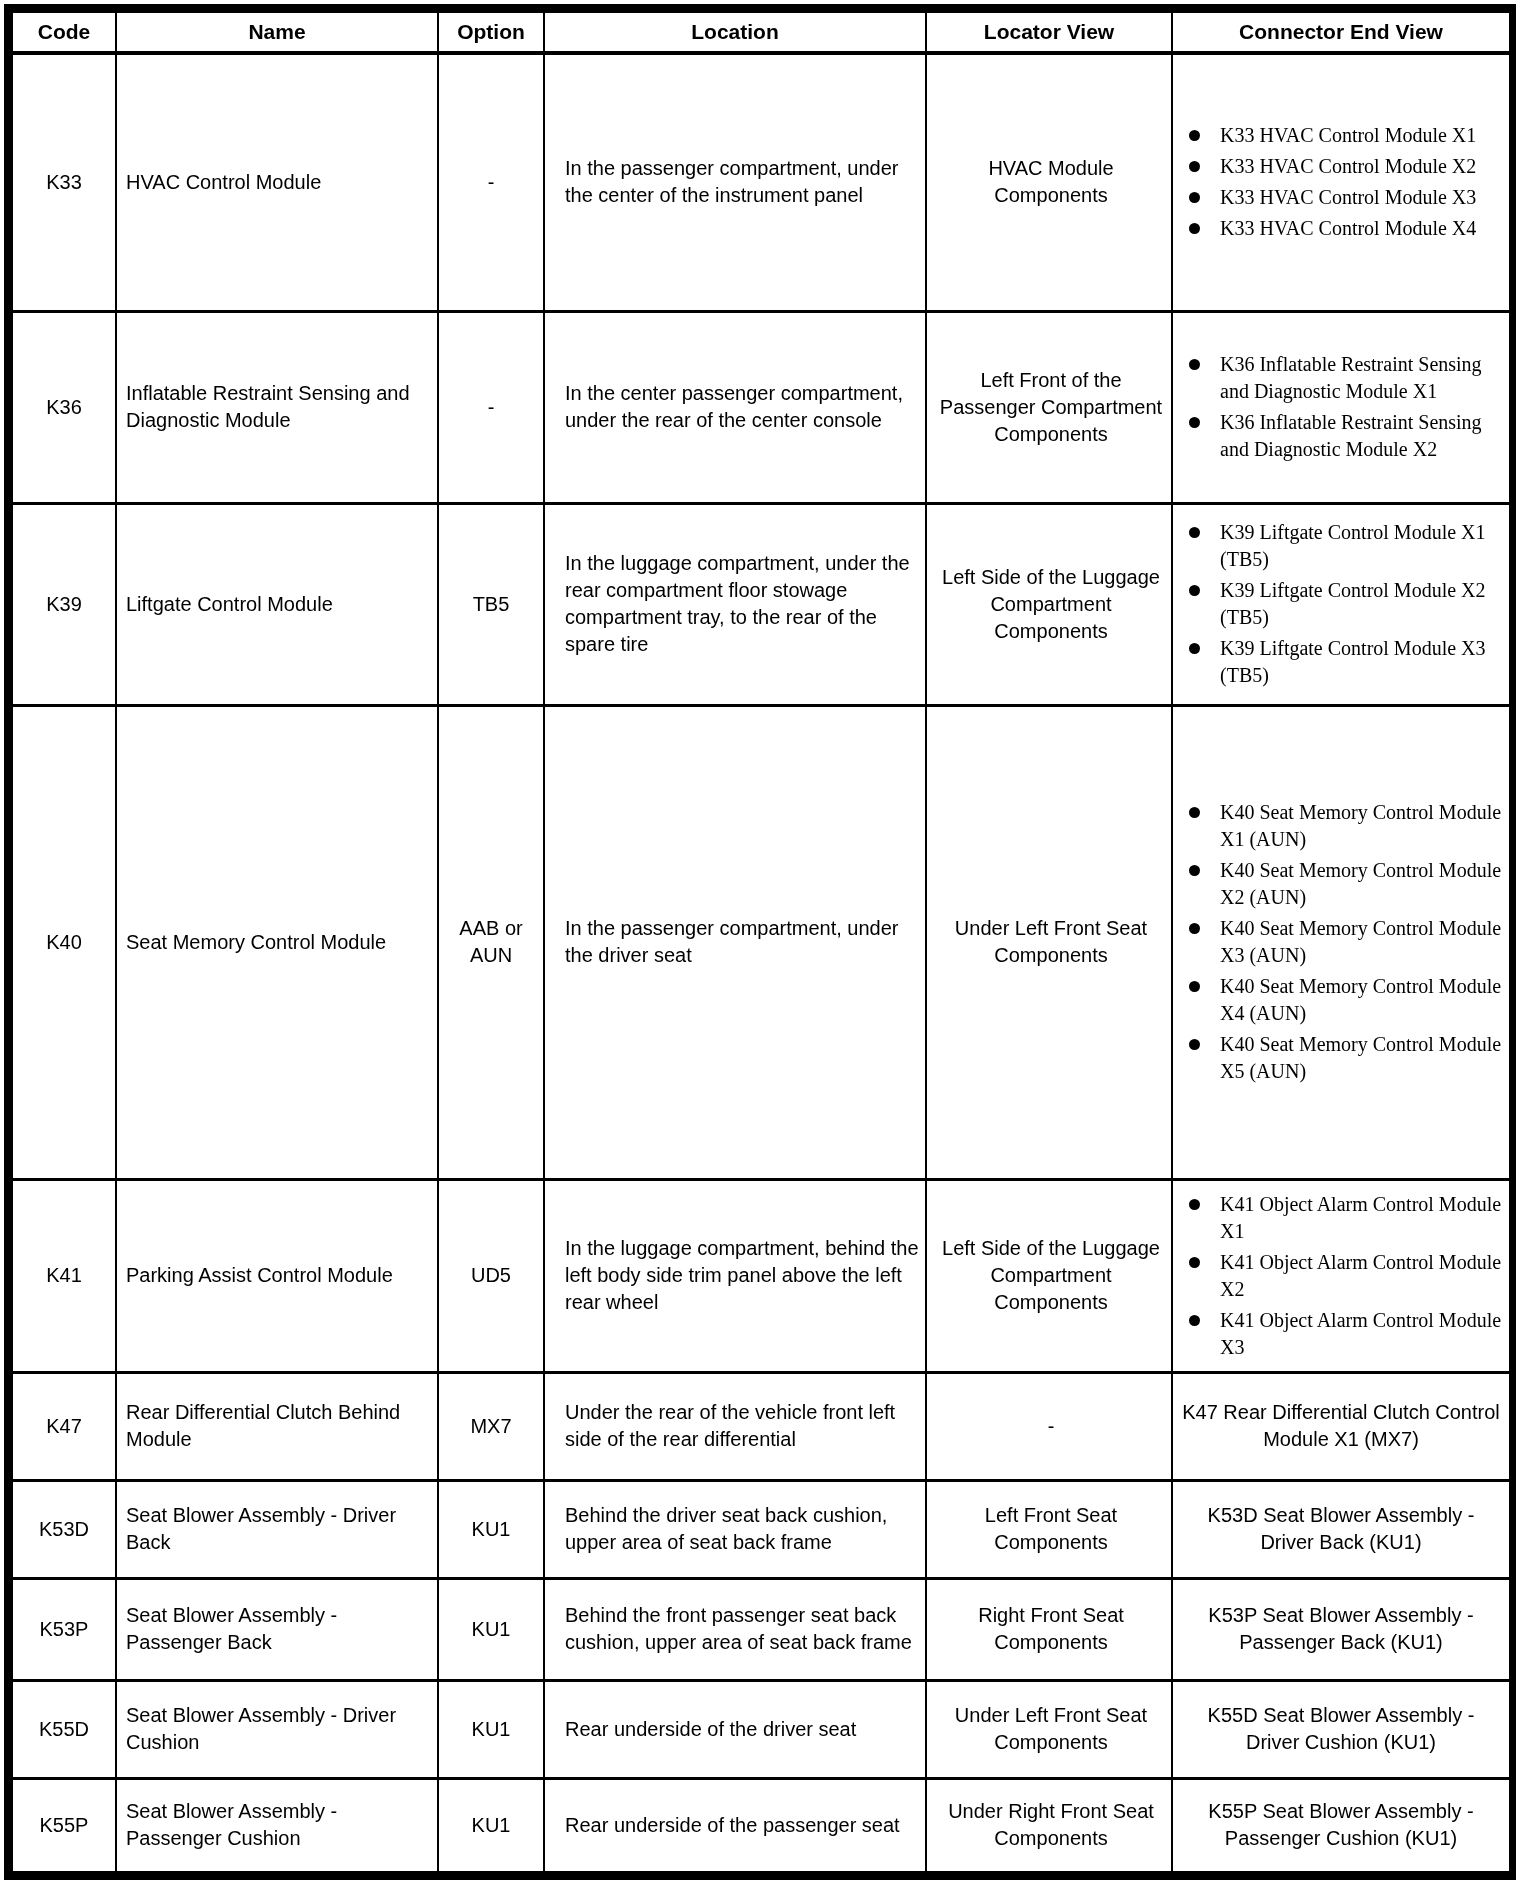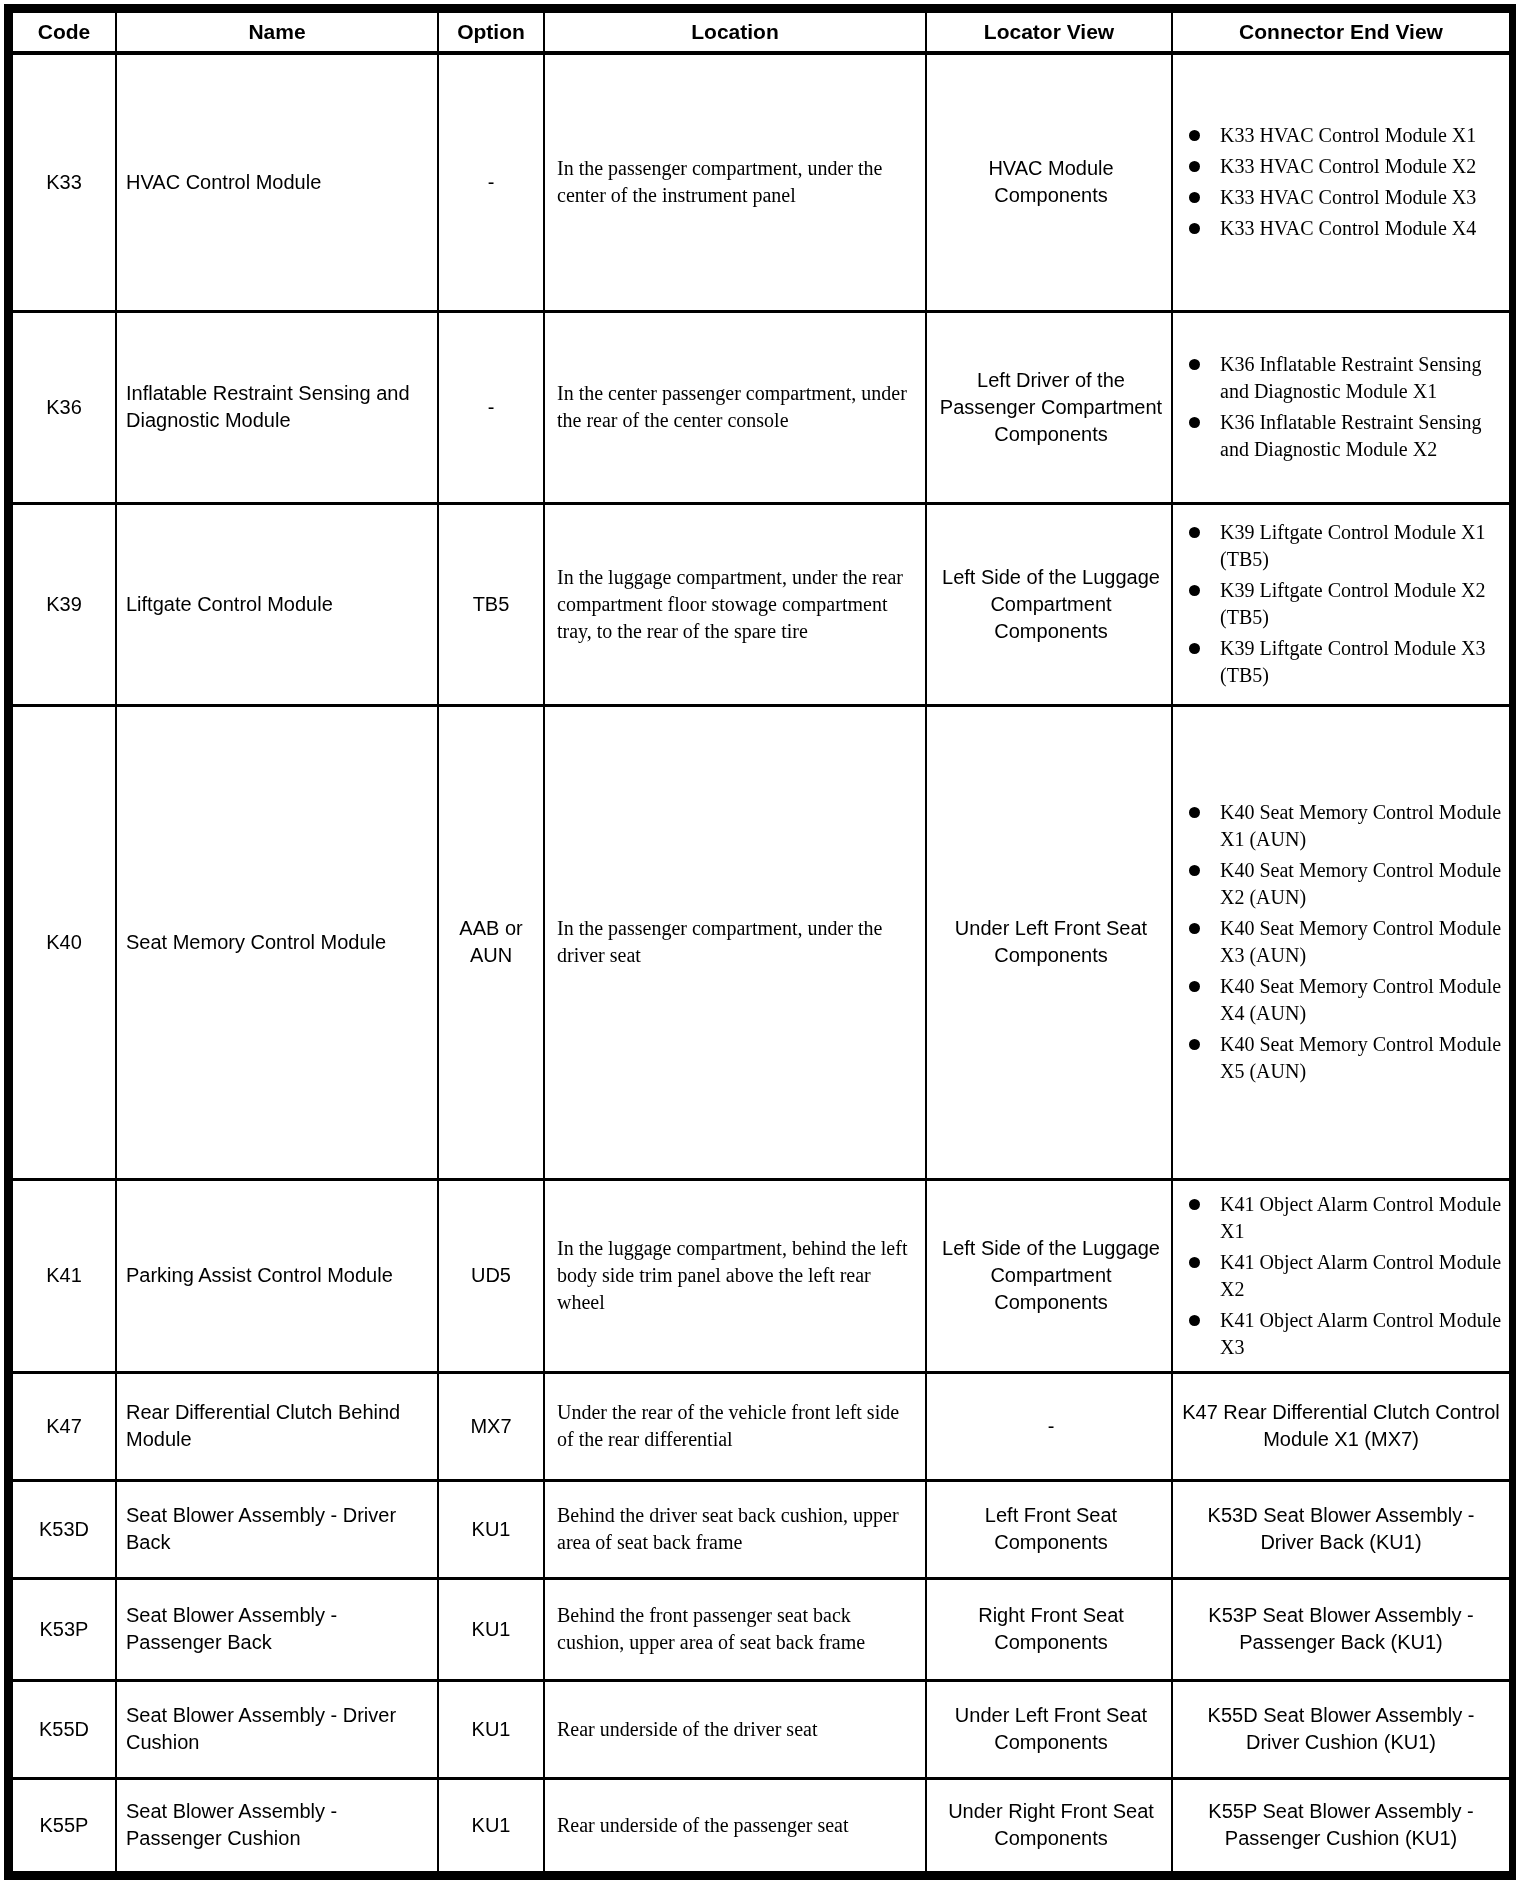--- a/index.html
+++ b/index.html
@@ -59,21 +59,21 @@
   tbody tr:nth-child(5)  { height: 176px; }
   tbody tr:nth-child(6)  { height: 108px; }
   tbody tr:nth-child(7)  { height: 98px;  }
   tbody tr:nth-child(8)  { height: 102px; }
   tbody tr:nth-child(9)  { height: 98px;  }
   tbody tr:nth-child(10) { height: 94px;  }
 
   td.cell-code    { text-align: center; }
   td.cell-name    { text-align: left; padding-left: 9px; }
   td.cell-option  { text-align: center; padding-left: 10px; padding-right: 10px; }
-  td.cell-location{ text-align: left; padding-left: 12px; padding-right: 6px; font-family: Liberation Serif, serif; }
+  td.cell-location{ text-align: left; padding-left: 20px; padding-right: 6px; }
   td.cell-locator { text-align: center; padding-left: 8px; padding-right: 4px; }
   td.cell-connector { text-align: left; padding: 6px 4px 6px 0; }
   td.cell-connector.center-style { text-align: center; padding: 6px 6px; }
 
   .bullet-item {
     display: flex;
     align-items: flex-start;
     margin: 4px 0 4px 16px;
   }
   .bullet-glyph {
@@ -134,21 +134,21 @@
                 <span class="bullet-glyph"></span>
                 <span class="bullet-text">K33 HVAC Control Module X4</span>
               </div>
             </td>
           </tr>
           <tr>
             <td class="cell-code">K36</td>
             <td class="cell-name">Inflatable Restraint Sensing and Diagnostic Module</td>
             <td class="cell-option">-</td>
             <td class="cell-location">In the center passenger compartment, under the rear of the center console</td>
-            <td class="cell-locator">Left Driver of the Passenger Compartment Components</td>
+            <td class="cell-locator">Left Front of the Passenger Compartment Components</td>
             <td class="cell-connector">
               <div class="bullet-item">
                 <span class="bullet-glyph"></span>
                 <span class="bullet-text">K36 Inflatable Restraint Sensing and Diagnostic Module X1</span>
               </div>
               <div class="bullet-item">
                 <span class="bullet-glyph"></span>
                 <span class="bullet-text">K36 Inflatable Restraint Sensing and Diagnostic Module X2</span>
               </div>
             </td>

